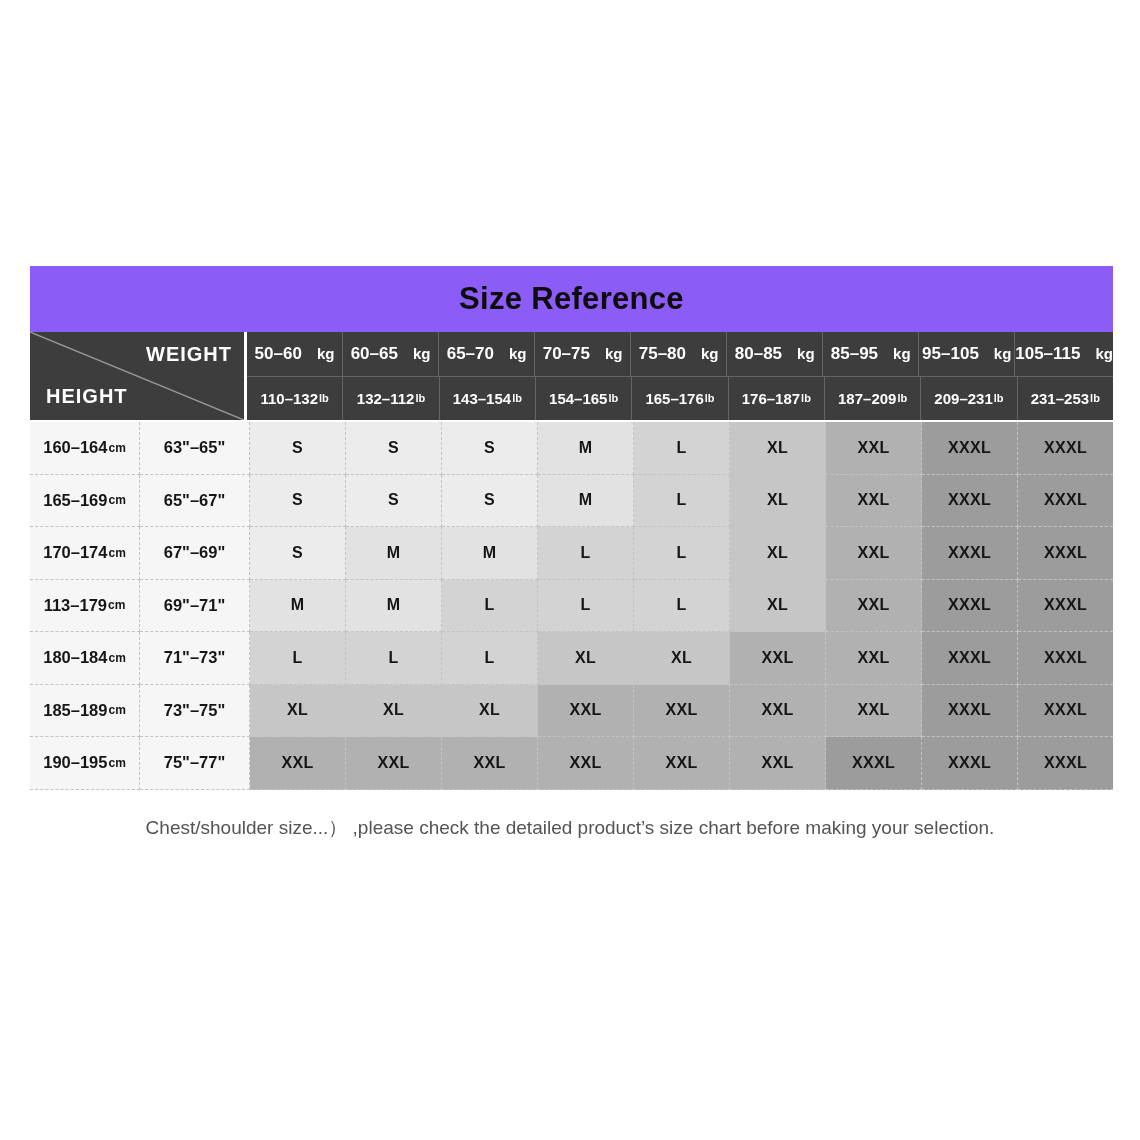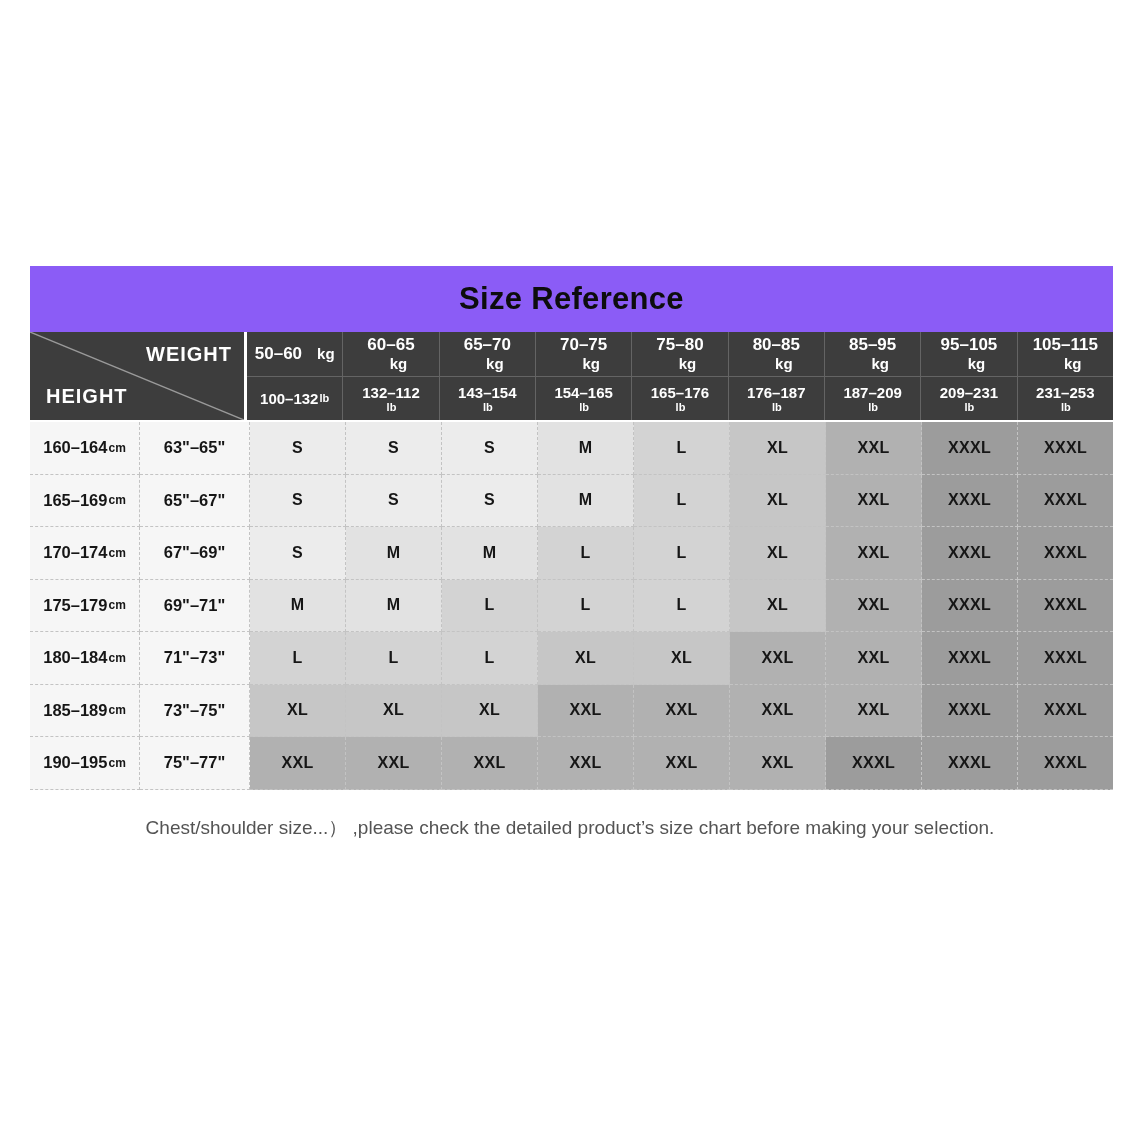--- a/index.html
+++ b/index.html
@@ -56,21 +56,21 @@
   }
   .hright { flex: 1; display: flex; flex-direction: column; }
   .hrow { flex: 1; display: flex; }
   .hrow.kg { border-bottom: 1px solid #646464; }
   .hcell {
     flex: 1;
     display: flex; align-items: center; justify-content: center;
     color: #ffffff; font-weight: bold;
     white-space: nowrap;
   }
-  .hcell + .hcell { border-left: 1px solid #646464; flex-direction: column; }
+  .hcell + .hcell { border-left: 1px solid #646464; }
   .hrow.kg .num { font-size: 17px; }
   .hrow.kg .unit { font-size: 15px; margin-left: 15px; }
   .hrow.lb .num { font-size: 15px; }
   .hrow.lb .unit { font-size: 11px; margin-left: 1px; }
   
   .drow { display: flex; height: 52.5px; text-align: center; }
   .cell {
     display: flex; align-items: center; justify-content: center;
     font-weight: bold; color: #161616;
     border-right: 1px dashed #c3c3c3;
@@ -148,21 +148,21 @@
               <span class="num">95–105</span>
               <span class="unit">kg</span>
             </div>
             <div class="hcell">
               <span class="num">105–115</span>
               <span class="unit">kg</span>
             </div>
           </div>
         <div class="hrow lb" id="lb-row">
             <div class="hcell">
-              <span class="num">100–132</span>
+              <span class="num">110–132</span>
               <span class="unit">lb</span>
             </div>
             <div class="hcell">
               <span class="num">132–112</span>
               <span class="unit">lb</span>
             </div>
             <div class="hcell">
               <span class="num">143–154</span>
               <span class="unit">lb</span>
             </div>
@@ -238,21 +238,21 @@
           <div class="cell szcell" style="background: rgb(226, 226, 226);">M</div>
           <div class="cell szcell" style="background: rgb(211, 211, 211);">L</div>
           <div class="cell szcell" style="background: rgb(211, 211, 211);">L</div>
           <div class="cell szcell" style="background: rgb(198, 198, 198);">XL</div>
           <div class="cell szcell" style="background: rgb(177, 177, 177);">XXL</div>
           <div class="cell szcell" style="background: rgb(156, 156, 156);">XXXL</div>
           <div class="cell szcell" style="background: rgb(156, 156, 156);">XXXL</div>
         </div>
         <div class="drow">
           <div class="cell hcol">
-            <span class="num">175–179</span>
+            <span class="num">113–179</span>
             <span class="unit">cm</span>
           </div>
           <div class="cell hcol">69"–71"</div>
           <div class="cell szcell" style="background: rgb(226, 226, 226);">M</div>
           <div class="cell szcell" style="background: rgb(226, 226, 226);">M</div>
           <div class="cell szcell" style="background: rgb(211, 211, 211);">L</div>
           <div class="cell szcell" style="background: rgb(211, 211, 211);">L</div>
           <div class="cell szcell" style="background: rgb(211, 211, 211);">L</div>
           <div class="cell szcell" style="background: rgb(198, 198, 198);">XL</div>
           <div class="cell szcell" style="background: rgb(177, 177, 177);">XXL</div>

